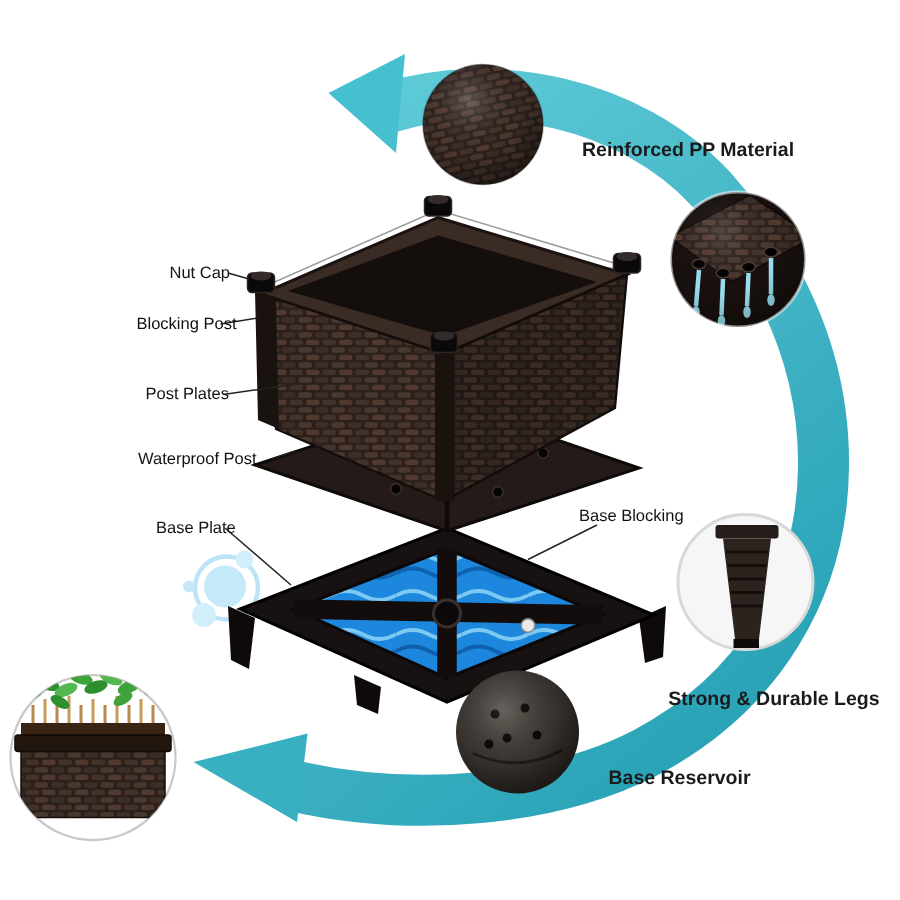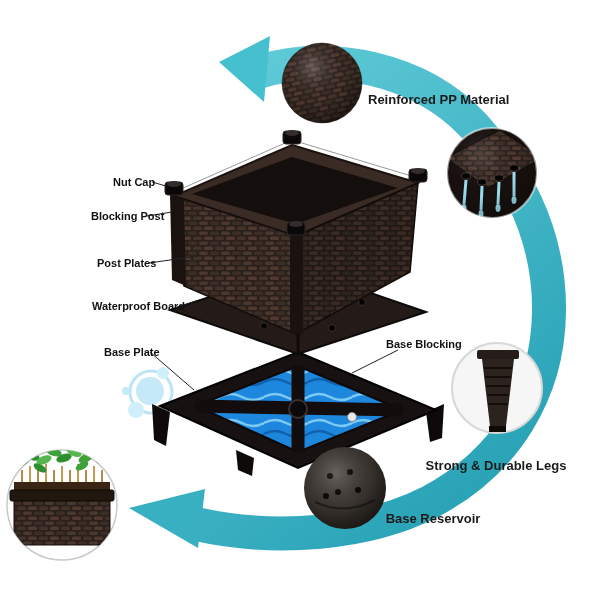--- a/index.html
+++ b/index.html
@@ -2,22 +2,22 @@
 <html><head>
 <meta charset="utf-8">
 <style>
   html,body{margin:0;padding:0;background:#fff;}
   .stage{
     position:relative;width:600px;height:600px;background:#ffffff;overflow:hidden;
     font-family:"Liberation Sans",sans-serif;
   }
   .stage svg{position:absolute;left:0;top:0;}
   .label{position:absolute;color:#121212;white-space:nowrap;line-height:1.1;}
-  .part-label{font-size:11px;font-weight:bold;}
-  .feature-label{font-size:13px;font-weight:600;color:#1a1a1a;}
+  .part-label{font-size:11px;font-weight:normal;}
+  .feature-label{font-size:13px;font-weight:600;color:#1a1a1a;margin-left:20px;}
   .centered{transform:translate(-50%,-50%);}
 </style>
 </head>
 <body>
 
 <div class="stage">
 
 <svg width="600" height="600" viewBox="0 0 600 600">
   <defs>
     <linearGradient id="teal" x1="0" y1="0" x2="0.6" y2="1">
@@ -211,21 +211,21 @@
       <rect x="14" y="482" width="96" height="10" fill="#3a2413"></rect>
       <rect x="10" y="490" width="104" height="11" rx="2" fill="#22170f" stroke="#0f0a06"></rect>
       <rect x="14" y="501" width="96" height="44" fill="url(#weave)" stroke="#140d09"></rect>
     </g>
   </g>
 </svg>
 
 <div class="label part-label" style="left:113px;top:176px">Nut Cap</div>
 <div class="label part-label" style="left:91px;top:210px">Blocking Post</div>
 <div class="label part-label" style="left:97px;top:257px">Post Plates</div>
-<div class="label part-label" style="left:92px;top:300px">Waterproof Board</div>
+<div class="label part-label" style="left:92px;top:300px">Waterproof Post</div>
 <div class="label part-label" style="left:104px;top:346px">Base Plate</div>
 <div class="label part-label" style="left:386px;top:338px">Base Blocking</div>
 
 <div class="label feature-label" style="left:368px;top:93px">Reinforced PP Material</div>
 <div class="label feature-label centered" style="left:496px;top:466px">Strong &amp; Durable Legs</div>
 <div class="label feature-label centered" style="left:433px;top:519px">Base Reservoir</div>
 
 </div>
 
 </body></html>

